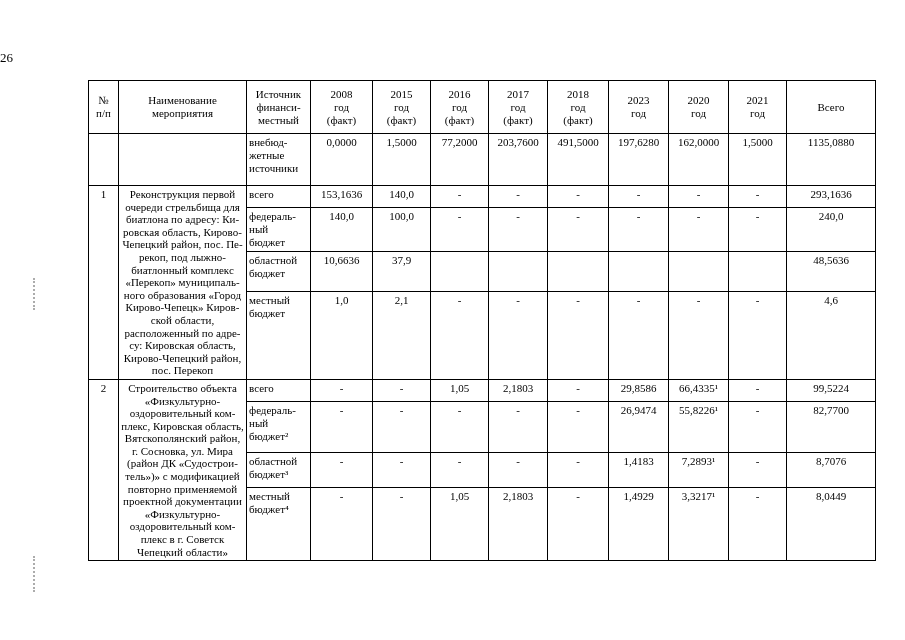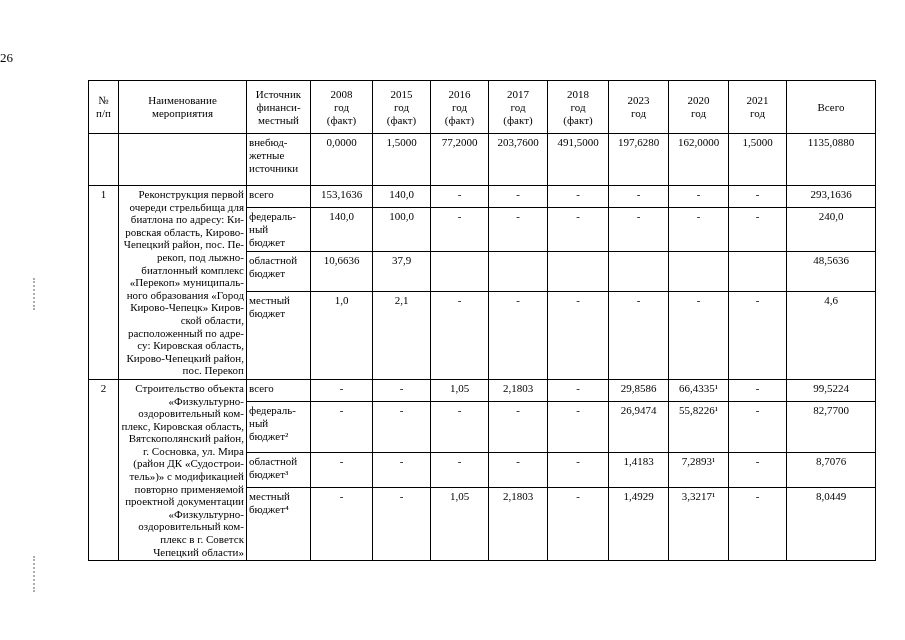--- a/index.html
+++ b/index.html
@@ -28,21 +28,21 @@
     vertical-align:top;
     white-space:pre-line;
     padding:2px 2px;
     overflow:hidden;
   }
   table.main thead th{
     text-align:center;vertical-align:middle;line-height:13px;
   }
   td.val{text-align:center;padding-top:4px;}
   td.src{line-height:13px;padding-left:3px;}
-  td.name-cell{line-height:12.6px;padding:3px 4px;text-align:right;}
+  td.name-cell{line-height:12.6px;padding:3px 4px;text-align:center;}
   td.num{ text-align:center;padding-top:4px;}
 </style>
 </head>
 <body>
 
 <div class="page-number">26</div>
 
 <div class="margin-mark" id="mark1"></div>
 <div class="margin-mark" id="mark2"></div>
 

